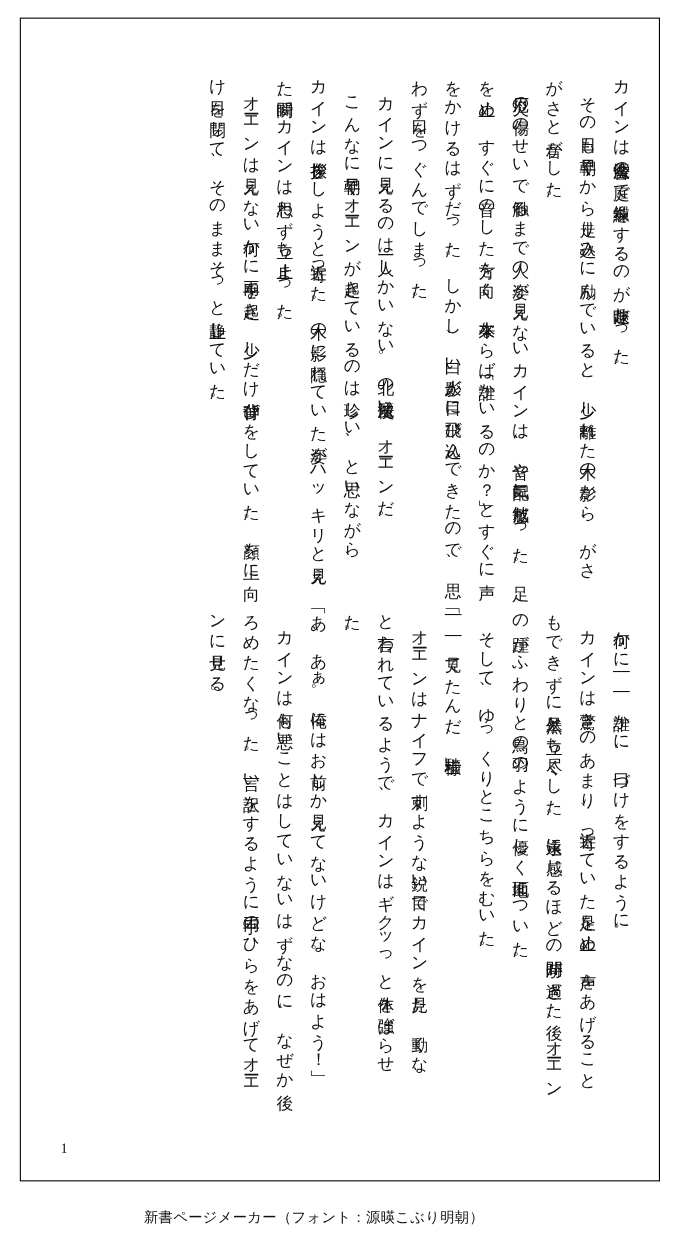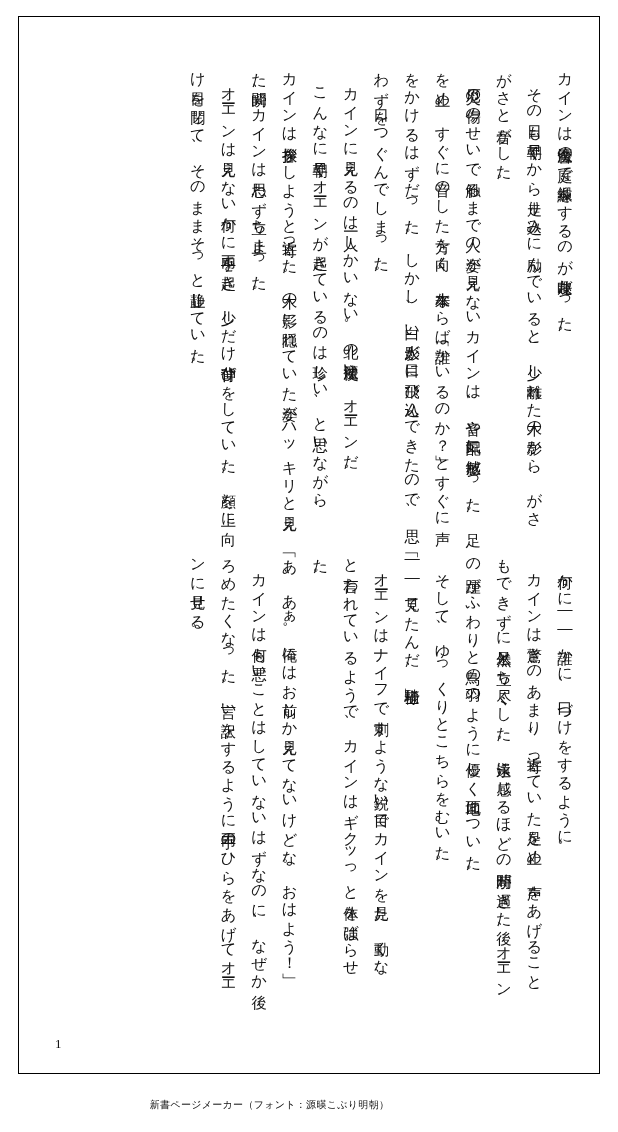--- a/index.html
+++ b/index.html
@@ -73,25 +73,25 @@
     position: absolute;
     left: 55px;
     top: 1036px;
     font-size: 13px;
     font-family: "Liberation Serif", "DejaVu Serif", serif;
     color: #111111;
   }
 
   .footer-credit {
     position: absolute;
-    left: 0;
+    left: 16px;
     top: 1098px;
     width: 539px;
     text-align: center;
-    font-size: 10px;
+    font-size: 13px;
     color: #111111;
     font-family: "DejaVu Serif", "Liberation Serif", serif;
     letter-spacing: 0.3px;
   }
 </style>
 </head>
 <body>
 
 <div class="page">
 

